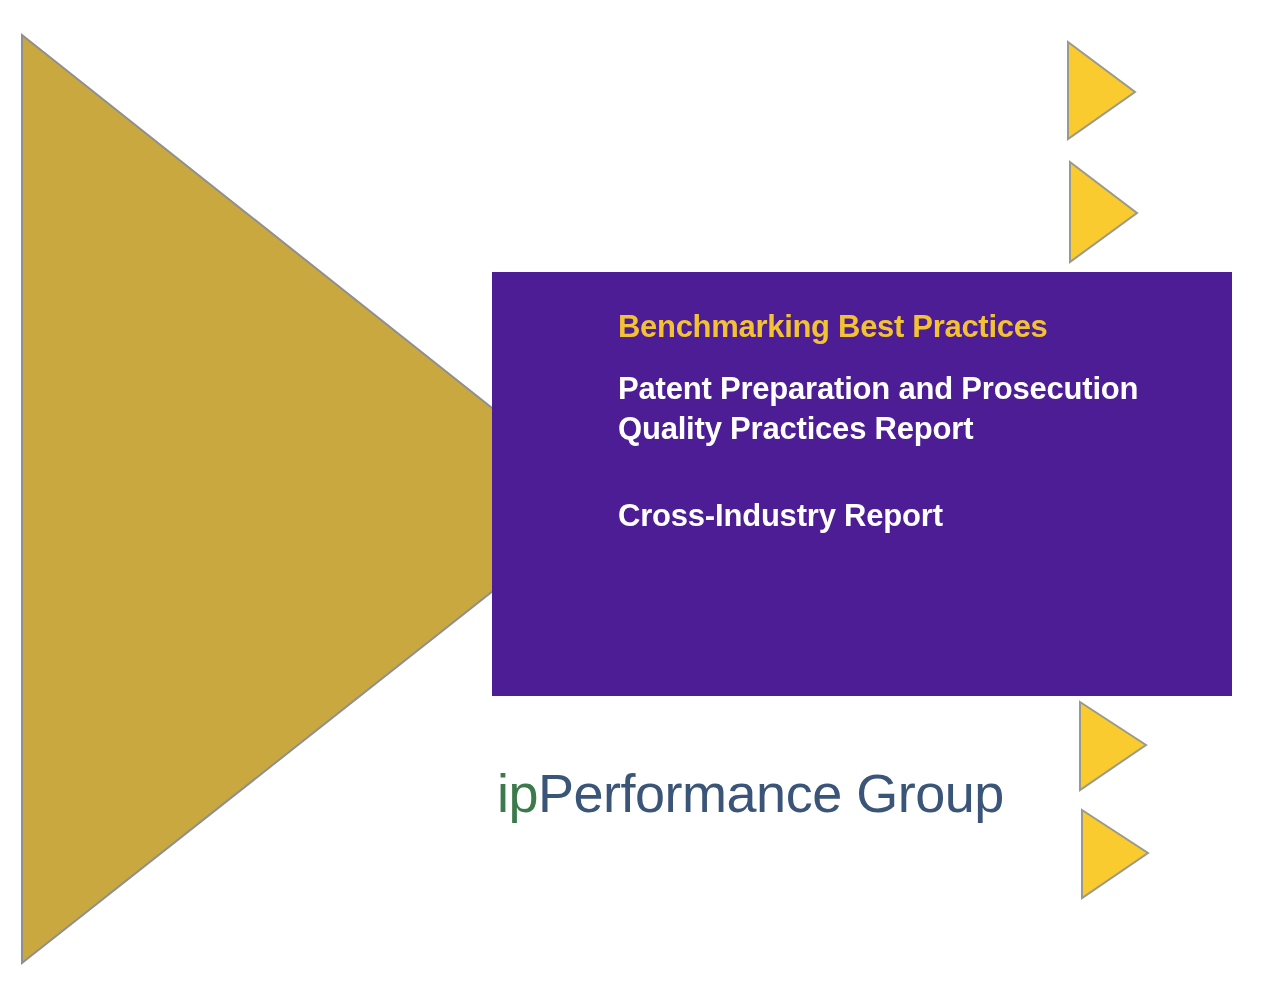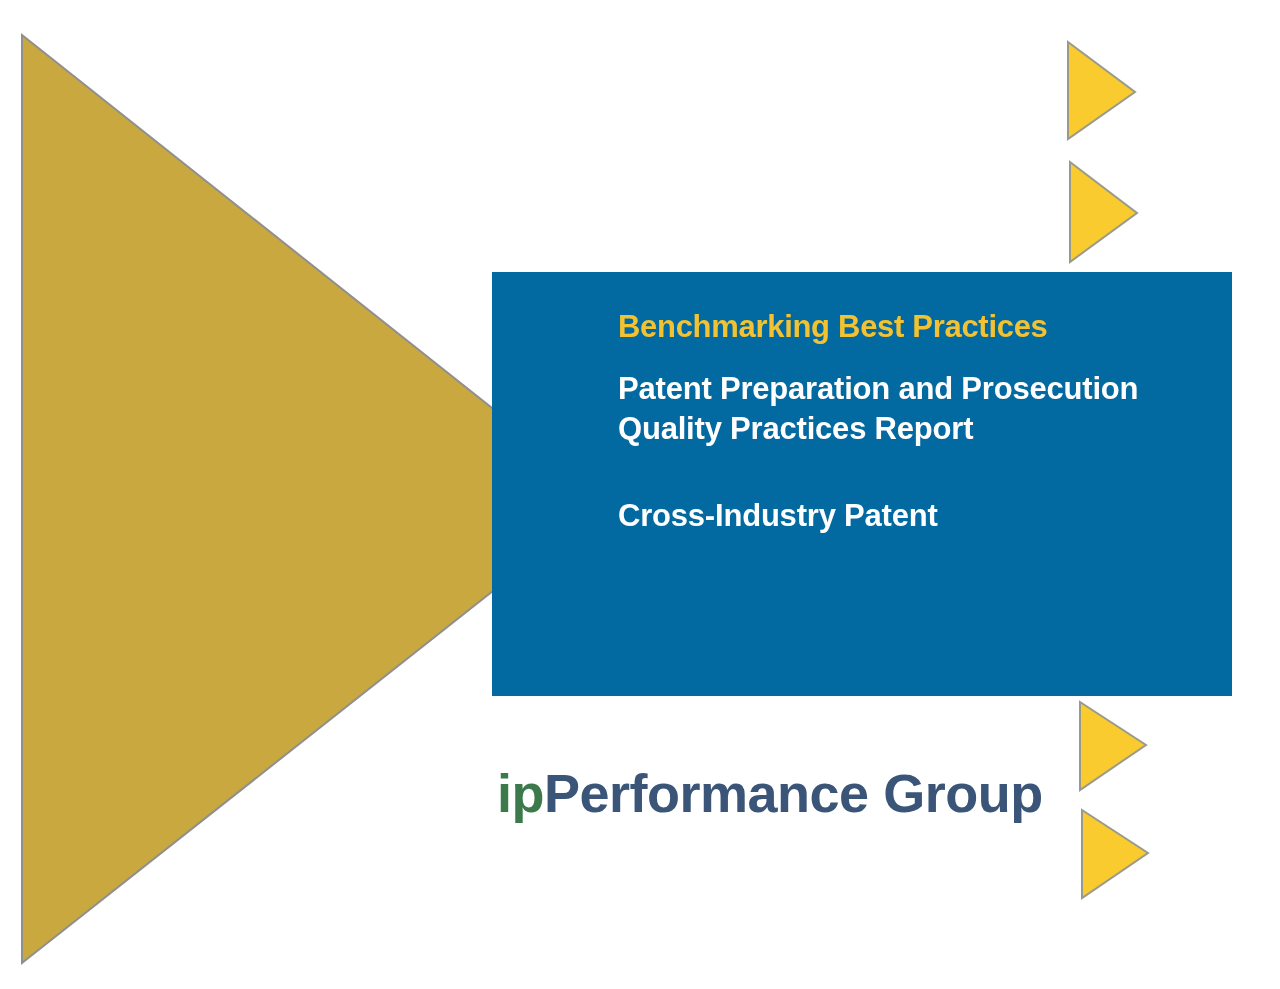--- a/index.html
+++ b/index.html
@@ -31,21 +31,21 @@
     pointer-events: none;
   }
 
   
   .panel {
     position: absolute;
     left: 492px;
     top: 272px;
     width: 740px;
     height: 424px;
-    background: #0369a1;
+    background: #4c1d95;
   }
 
   .panel-inner {
     position: absolute;
     left: 126px;
     top: 38px;
     width: 570px;
   }
 
   .kicker {
@@ -84,21 +84,21 @@
 
   
   .logo {
     position: absolute;
     left: 497px;
     top: 766px;
     font-size: 54px;
     line-height: 1;
     letter-spacing: -0.5px;
     white-space: nowrap;
-    font-weight: 700;
+    font-weight: 400;
   }
   .logo .ip {
     color: #3C7A4B;
   }
   .logo .rest {
     color: #3A5578;
   }
 </style>
 </head>
 <body>
@@ -114,21 +114,21 @@
   </svg>
 
   <svg class="chev" style="left:1062px; top:158px;" width="90" height="108" viewBox="0 0 90 108" aria-hidden="true">
     <polygon points="8,4 75,55 8,104" fill="#F9CB2F" stroke="#9A9A8C" stroke-width="2"></polygon>
   </svg>
 
   <div class="panel">
     <div class="panel-inner">
       <div class="kicker">Benchmarking Best Practices</div>
       <div class="headline">Patent Preparation and Prosecution Quality Practices Report</div>
-      <div class="subline">Cross-Industry Patent</div>
+      <div class="subline">Cross-Industry Report</div>
     </div>
   </div>
 
   <svg class="chev" style="left:1072px; top:698px;" width="90" height="96" viewBox="0 0 90 96" aria-hidden="true">
     <polygon points="8,4 74,47 8,92" fill="#F9CB2F" stroke="#9A9A8C" stroke-width="2"></polygon>
   </svg>
 
   <svg class="chev" style="left:1074px; top:806px;" width="90" height="96" viewBox="0 0 90 96" aria-hidden="true">
     <polygon points="8,4 74,47 8,92" fill="#F9CB2F" stroke="#9A9A8C" stroke-width="2"></polygon>
   </svg>

